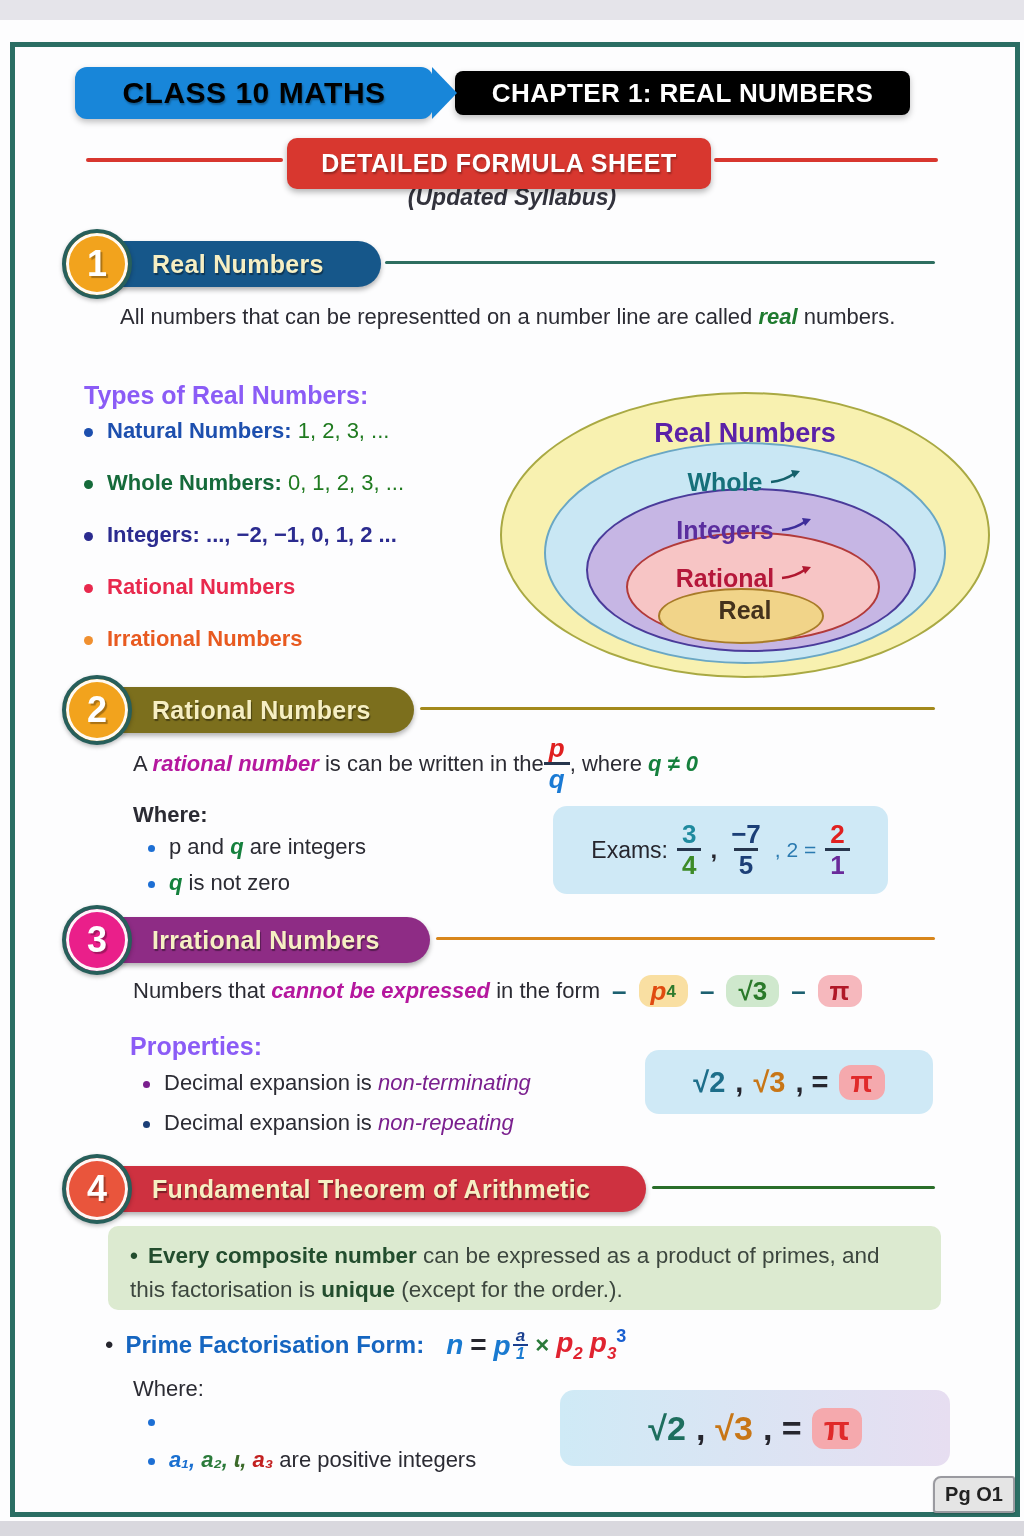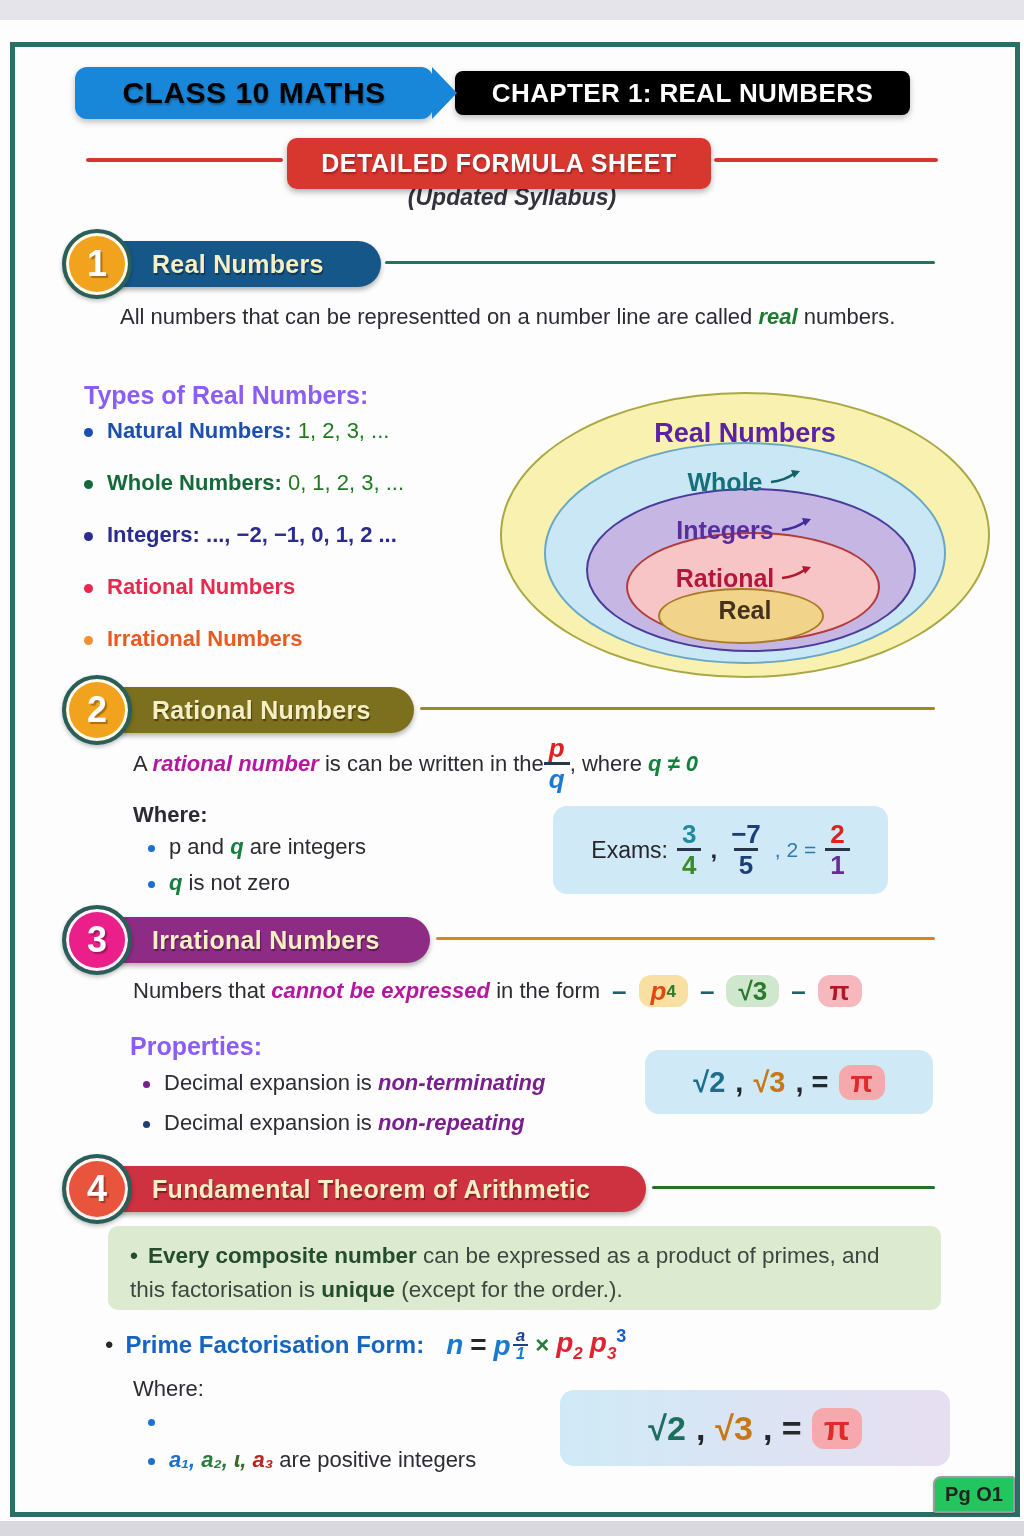--- a/index.html
+++ b/index.html
@@ -42,21 +42,21 @@
   .sg-dark{color:#2b2b33;}
   .sg-green-it{color:#1e7a2e;font-style:italic;font-weight:bold;}
   .sg-lbl-blue{color:#1d4fae;font-weight:bold;}
   .sg-val-green{color:#1f7a1f;}
   .sg-lbl-dgreen{color:#156a3a;font-weight:bold;}
   .sg-lbl-navy{color:#2b2b8f;font-weight:bold;}
   .sg-lbl-crimson{color:#e8294d;font-weight:bold;}
   .sg-lbl-orangered{color:#e85a20;font-weight:bold;}
   .sg-magenta-it{color:#b5179e;font-style:italic;font-weight:bold;}
   .sg-blue-it{color:#15803d;font-style:italic;font-weight:bold;}
-  .sg-purple-it{color:#7a1f8e;font-style:italic;font-weight:bold;}
+  .sg-purple-it{color:#7a1f8e;font-style:italic;font-weight:normal;}
   .sg-bold-dgreen{color:#234d2e;font-weight:bold;}
   .sg-dgreen{color:#3c463e;}
   .sg-p-blue{color:#1a6fd0;font-style:italic;font-weight:bold;}
   .sg-p-green{color:#2a7a3a;font-style:italic;font-weight:bold;}
   .sg-p-navy{color:#1a2a6b;font-weight:bold;}
   .sg-p-purple{color:#6a2a9a;font-style:italic;font-weight:bold;}
   .sg-p-dgreen{color:#3c6a2a;font-style:italic;font-weight:bold;}
   .sg-a-red{color:#c22020;font-style:italic;font-weight:bold;}
 
   
@@ -123,21 +123,21 @@
   .f-eq{color:#26262e;}
   .f-p1{color:#1a7ad0;font-style:italic;display:inline-flex;align-items:flex-end;}
   .pstack{display:inline-flex;flex-direction:column;align-items:center;line-height:1;margin-left:2px;}
   .ps-top{font-size:17px;color:#1a3f8f;border-bottom:2px solid #1a3f8f;padding:0 3px;font-style:italic;}
   .ps-bot{font-size:16px;color:#1a7ad0;}
   .f-times{color:#2a7a3a;font-size:24px;}
   .f-p23{color:#e02330;font-style:italic;}
   .f-p23 sub{font-size:17px;}
   .f-sup3{color:#1a5fd0;font-size:18px;vertical-align:10px;font-style:normal;}
 
-  .pg-badge{position:absolute;left:933px;top:1476px;width:78px;height:33px;background:#22c55e;border:2px solid #9a9aa0;
+  .pg-badge{position:absolute;left:933px;top:1476px;width:78px;height:33px;background:#e5e5e5;border:2px solid #9a9aa0;
     border-radius:8px 3px 3px 3px;display:flex;align-items:center;justify-content:center;z-index:6;box-shadow:0 1px 2px rgba(0,0,0,.2);}
   .pg-badge span{font-weight:bold;font-size:20px;color:#222;}
 </style>
 </head>
 <body>
 
 <div id="page">
   <div class="strip-top"></div>
   <div class="strip-bottom"></div>
   <div class="frame"></div>

